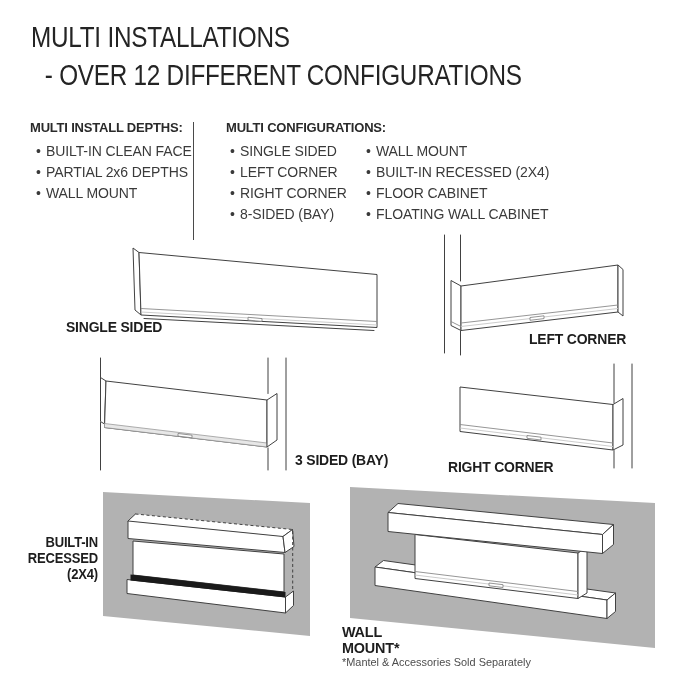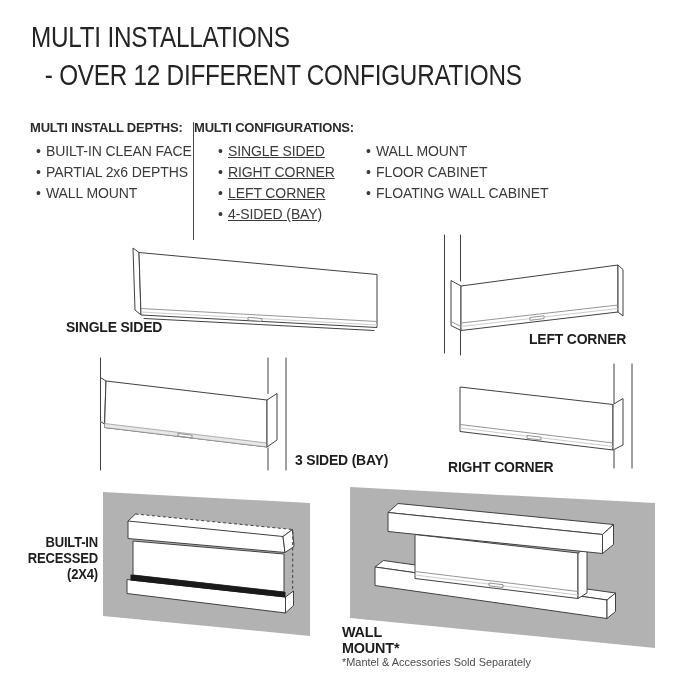--- a/index.html
+++ b/index.html
@@ -45,29 +45,30 @@
 
 <div class="abs list-heading" style="left:30px;top:120px;">MULTI INSTALL DEPTHS:</div>
 <div class="abs list-col" style="left:36px;top:141px;">
   <div class="li"><span class="bullet">•</span><span>BUILT-IN CLEAN FACE</span></div>
   <div class="li"><span class="bullet">•</span><span>PARTIAL 2x6 DEPTHS</span></div>
   <div class="li"><span class="bullet">•</span><span>WALL MOUNT</span></div>
 </div>
 
 <div class="abs divider"></div>
 
-<div class="abs list-heading" style="left:194px;top:120px;">MULTI CONFIGURATIONS:</div>
-<div class="abs list-col" style="left:218px;top:141px;text-decoration:underline;">
+<div class="abs list-heading" style="left:226px;top:120px;">MULTI CONFIGURATIONS:</div>
+<div class="abs list-col" style="left:230px;top:141px;">
   <div class="li"><span class="bullet">•</span><span>SINGLE SIDED</span></div>
+  <div class="li"><span class="bullet">•</span><span>LEFT CORNER</span></div>
   <div class="li"><span class="bullet">•</span><span>RIGHT CORNER</span></div>
-  <div class="li"><span class="bullet">•</span><span>LEFT CORNER</span></div>
-  <div class="li"><span class="bullet">•</span><span>4-SIDED (BAY)</span></div>
+  <div class="li"><span class="bullet">•</span><span>8-SIDED (BAY)</span></div>
 </div>
 <div class="abs list-col" style="left:366px;top:141px;">
   <div class="li"><span class="bullet">•</span><span>WALL MOUNT</span></div>
+  <div class="li"><span class="bullet">•</span><span>BUILT-IN RECESSED (2X4)</span></div>
   <div class="li"><span class="bullet">•</span><span>FLOOR CABINET</span></div>
   <div class="li"><span class="bullet">•</span><span>FLOATING WALL CABINET</span></div>
 </div>
 
 <svg width="700" height="700" viewBox="0 0 700 700" aria-hidden="true">
 
   <g>
     <path class="face" d="M133,248 L139,252.5 L141,315 L135,310 Z"></path>
     <path class="face" d="M139,252.5 L377,274.5 L377,327.5 L141,315 Z"></path>
     <path class="glass" d="M141,308.5 L377,321.5"></path>

